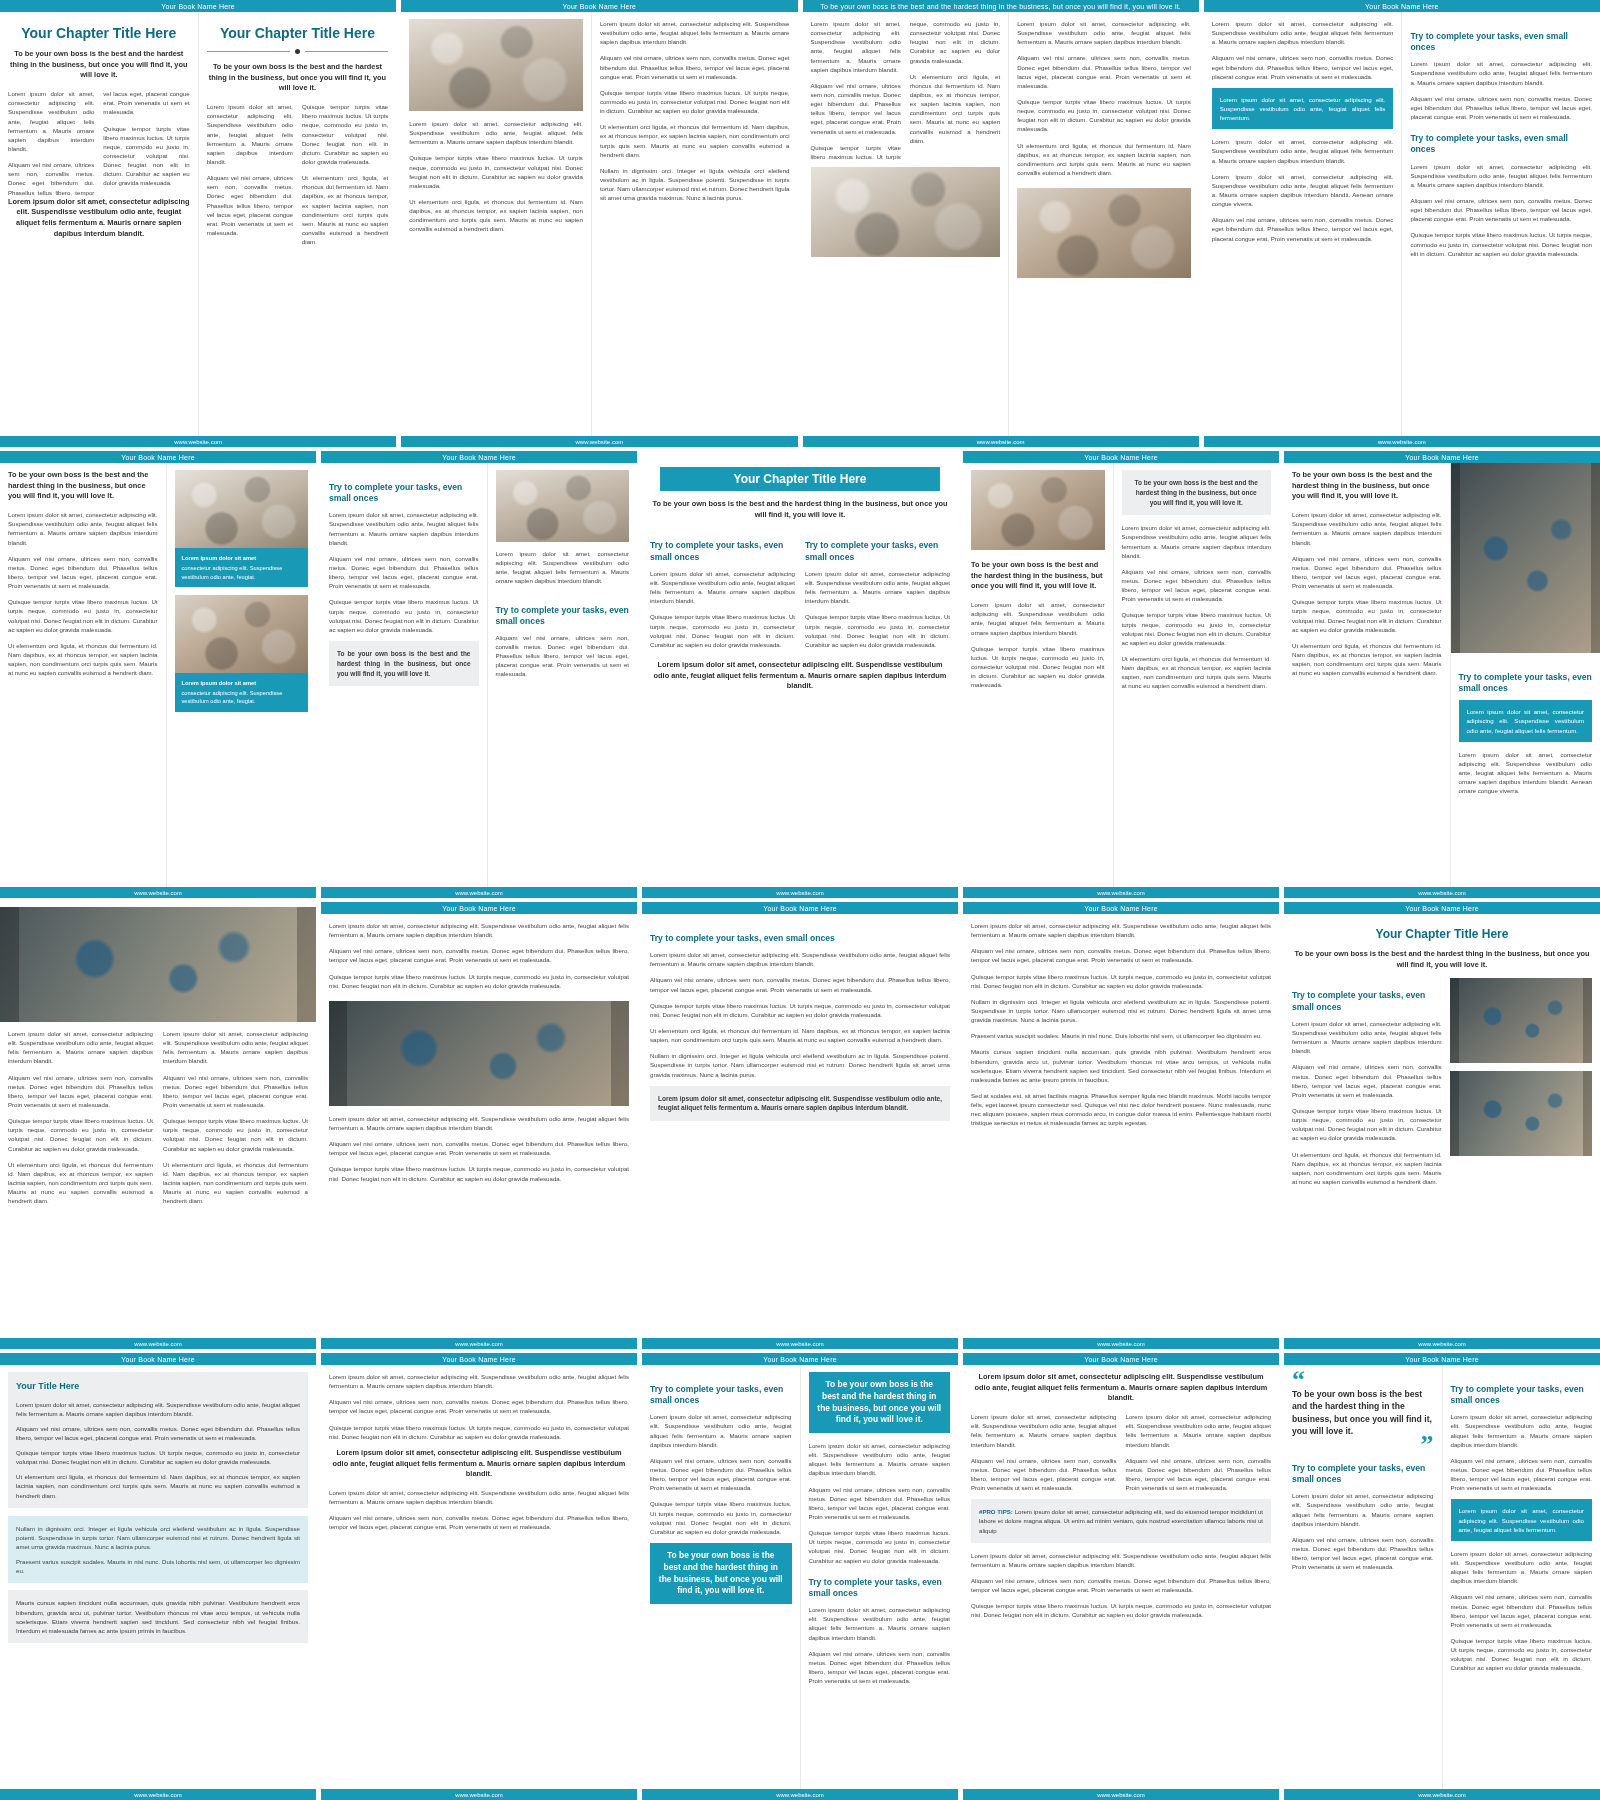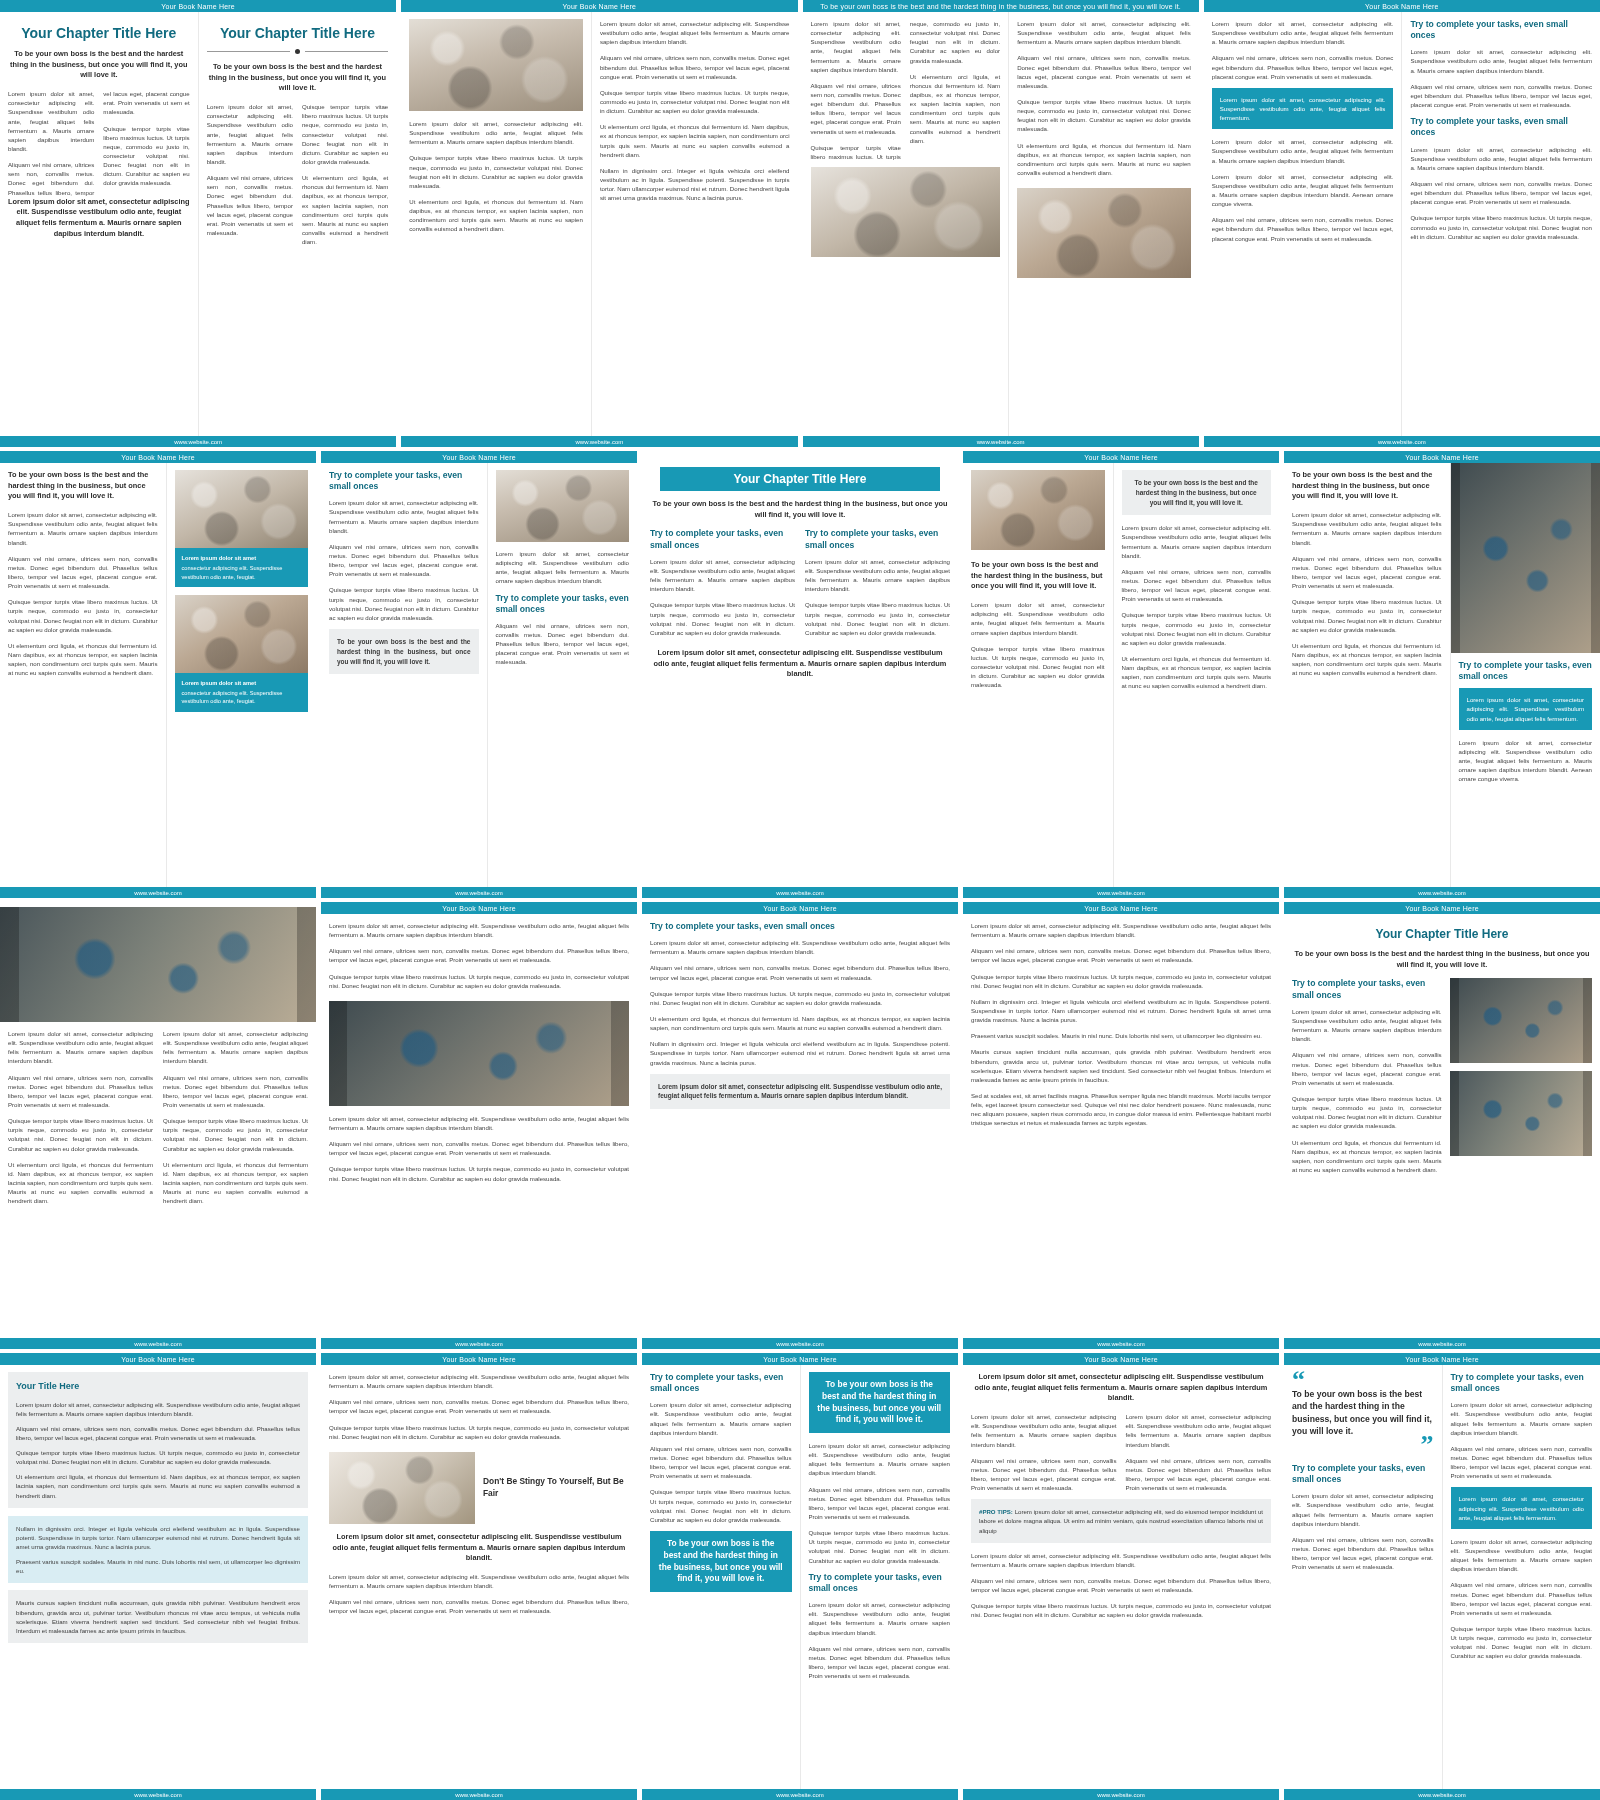--- a/index.html
+++ b/index.html
@@ -28,21 +28,21 @@
 
   h1.ct { color:#116b80; font-size:14px; text-align:center; margin:6px 0 8px;
           font-weight:bold; }
   h1.ct.small { font-size:12px; }
   .ct-band { background:#1899b5; color:#fff; font-size:12px; font-weight:bold;
              text-align:center; padding:5px 6px; margin:4px 10px 8px; }
   .lead { font-size:7.4px; font-weight:bold; text-align:center; line-height:1.45;
           margin:0 0 8px; color:#2e2e2e; }
   .lead.left { text-align:left; }
   .sub { color:#116b80; font-size:8.6px; font-weight:bold; line-height:1.3;
-         margin:0 0 6px; }
+         margin:12px 0 6px; }
   p.b { font-size:6.1px; line-height:1.5; margin:0 0 7px; text-align:justify;
         color:#444; }
   .cols2 { column-count:2; column-gap:9px; }
   .teal-box { background:#1899b5; color:#fff; font-size:6.1px; line-height:1.5;
               padding:7px 8px; margin:0 0 8px; text-align:justify; }
   .teal-box.bold { font-weight:bold; text-align:center; font-size:8.4px; line-height:1.4; }
   .gray-box { background:#eceeef; font-size:6.5px; line-height:1.5; padding:8px;
               text-align:justify; font-weight:bold; color:#3a3a3a; margin:0 0 8px; }
   .gray-box.small { font-weight:normal; font-size:6.1px; }
   .dot-rule { display:flex; align-items:center; gap:5px; margin:6px 0 8px; }
@@ -450,24 +450,20 @@
     </div>
 
     <div class="spread">
       <div class="hdr">Your Book Name Here</div>
       <div class="pg">
         <div class="page nopad">
           <div class="flexcol" style="padding:7px 8px;">
             <p class="b">Lorem ipsum dolor sit amet, consectetur adipiscing elit. Suspendisse vestibulum odio ante, feugiat aliquet felis fermentum a. Mauris ornare sapien dapibus interdum blandit.</p>
             <p class="b">Aliquam vel nisi ornare, ultrices sem non, convallis metus. Donec eget bibendum dui. Phasellus tellus libero, tempor vel lacus eget, placerat congue erat. Proin venenatis ut sem et malesuada.</p>
             <p class="b">Quisque tempor turpis vitae libero maximus luctus. Ut turpis neque, commodo eu justo in, consectetur volutpat nisi. Donec feugiat non elit in dictum. Curabitur ac sapien eu dolor gravida malesuada.</p>
-            <div style="display:flex; gap:8px; align-items:center; margin:4px 0 8px;">
-              <div class="ph hands" style="flex:1;height:72px;"></div>
-              <div style="flex:1;font-size:8.4px;font-weight:bold;line-height:1.4;color:#2e2e2e;">Don't Be Stingy To Yourself, But Be Fair</div>
-            </div>
             <div class="lead">Lorem ipsum dolor sit amet, consectetur adipiscing elit. Suspendisse vestibulum odio ante, feugiat aliquet felis fermentum a. Mauris ornare sapien dapibus interdum blandit.</div>
             <p class="b">Lorem ipsum dolor sit amet, consectetur adipiscing elit. Suspendisse vestibulum odio ante, feugiat aliquet felis fermentum a. Mauris ornare sapien dapibus interdum blandit.</p>
             <p class="b">Aliquam vel nisi ornare, ultrices sem non, convallis metus. Donec eget bibendum dui. Phasellus tellus libero, tempor vel lacus eget, placerat congue erat. Proin venenatis ut sem et malesuada.</p>
           </div>
         </div>
       </div>
       <div class="ftr">www.website.com</div>
     </div>
 
     <div class="spread">

